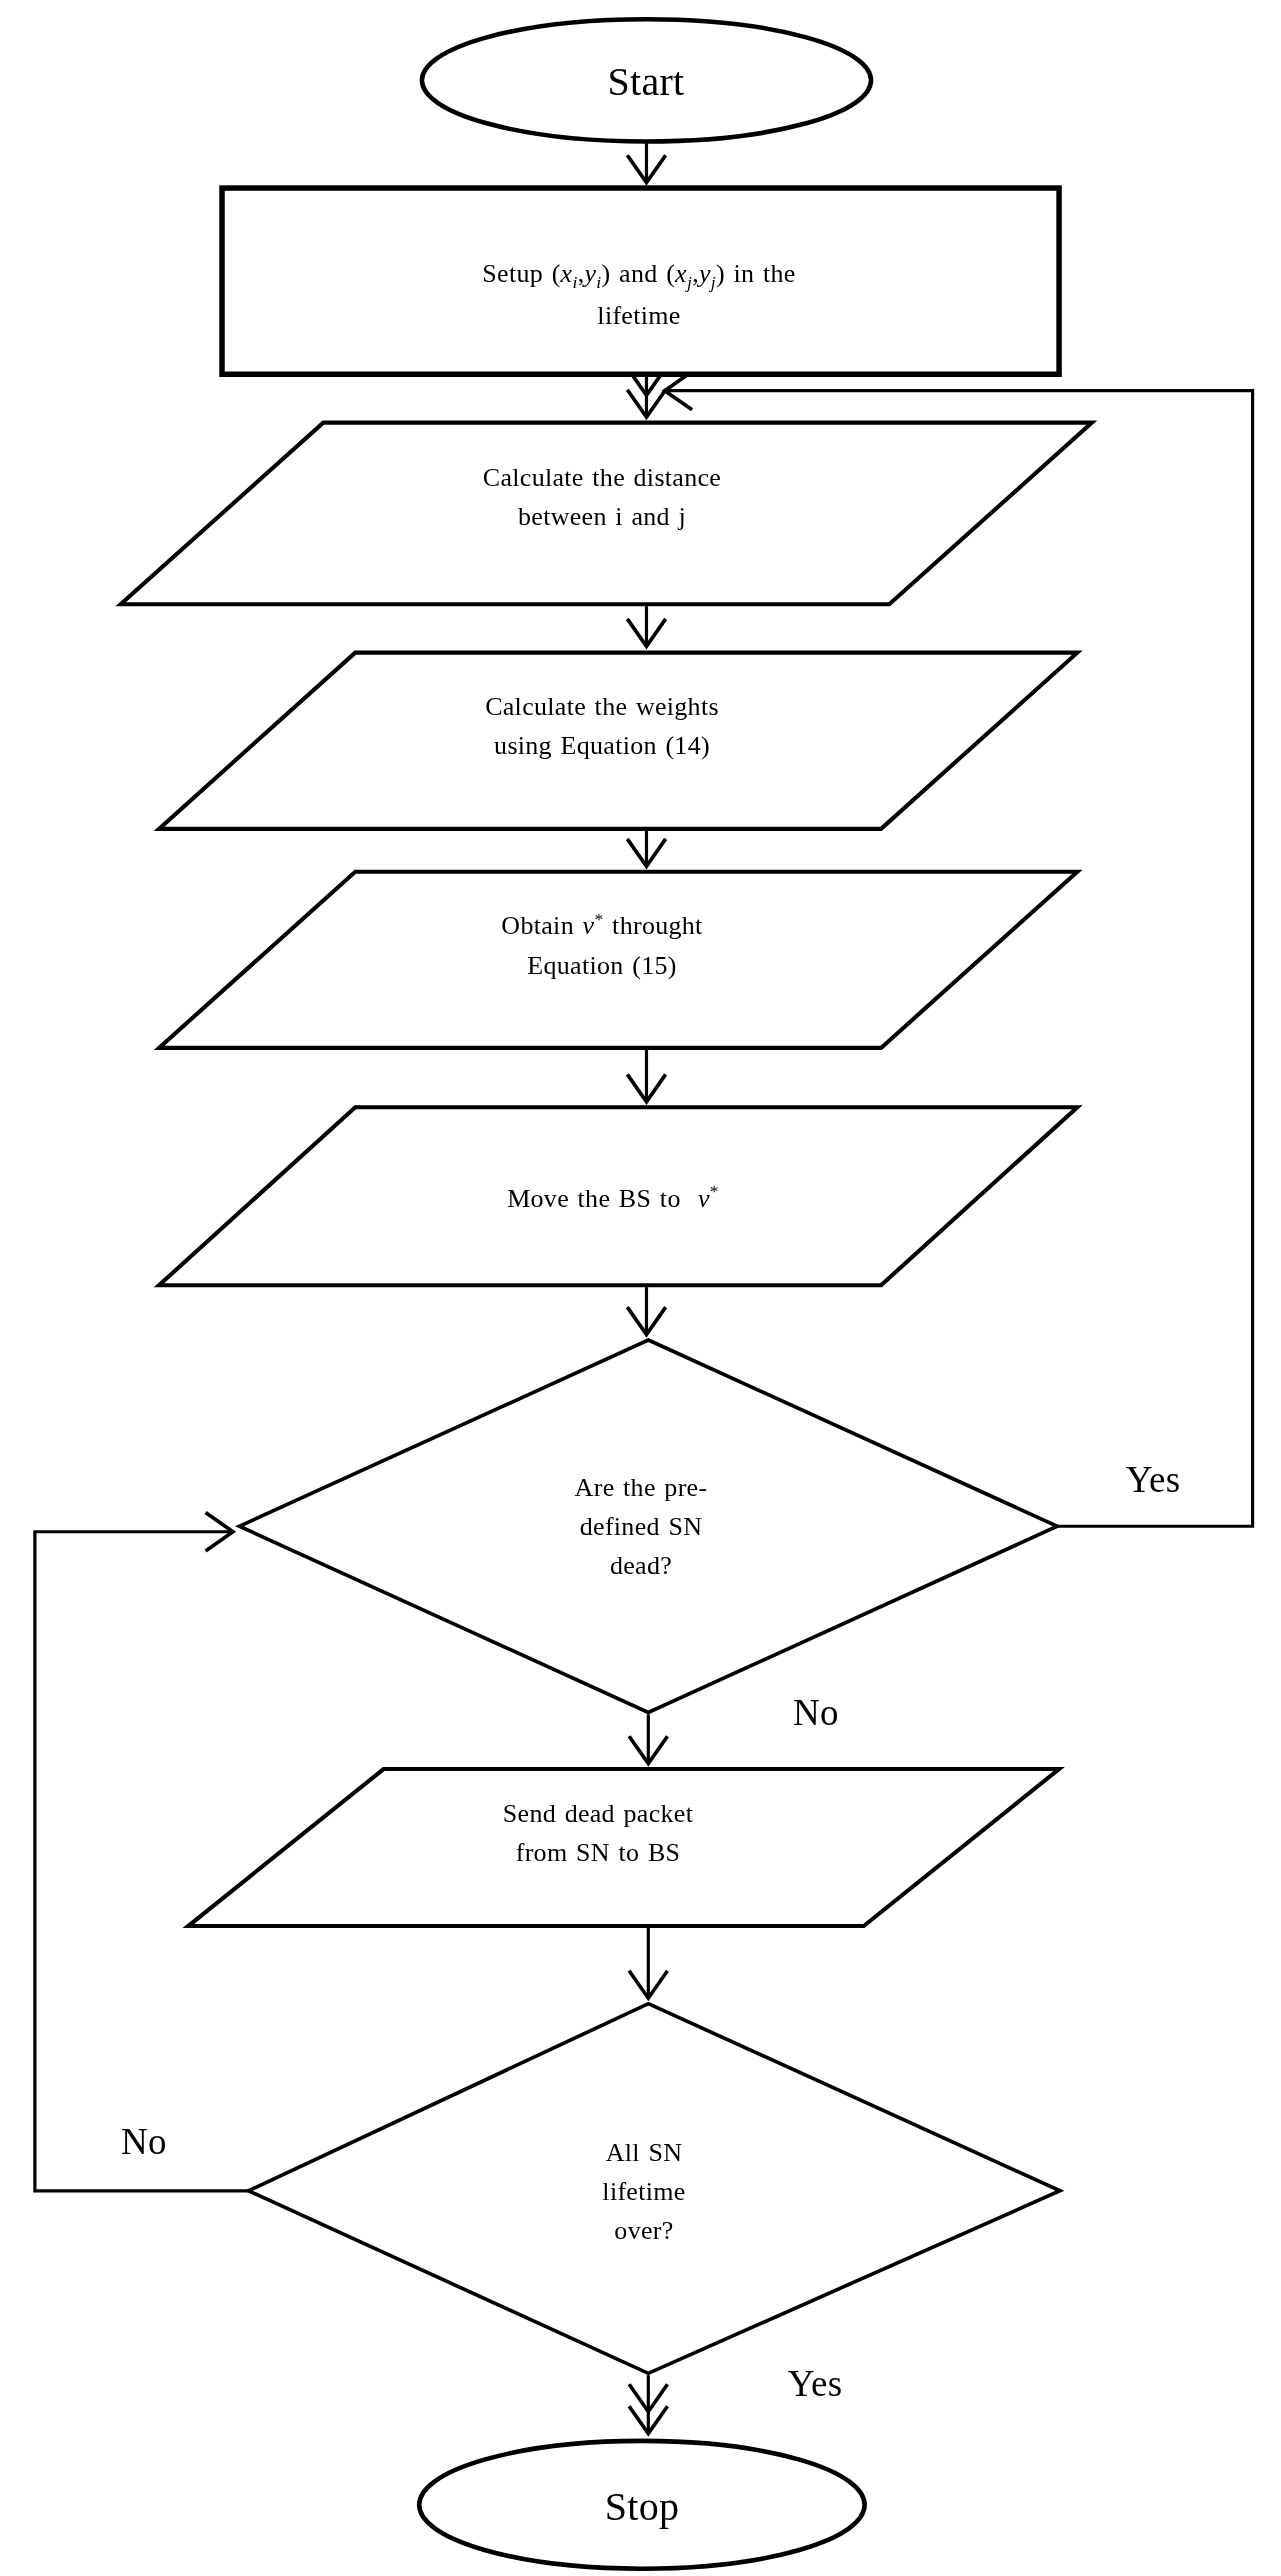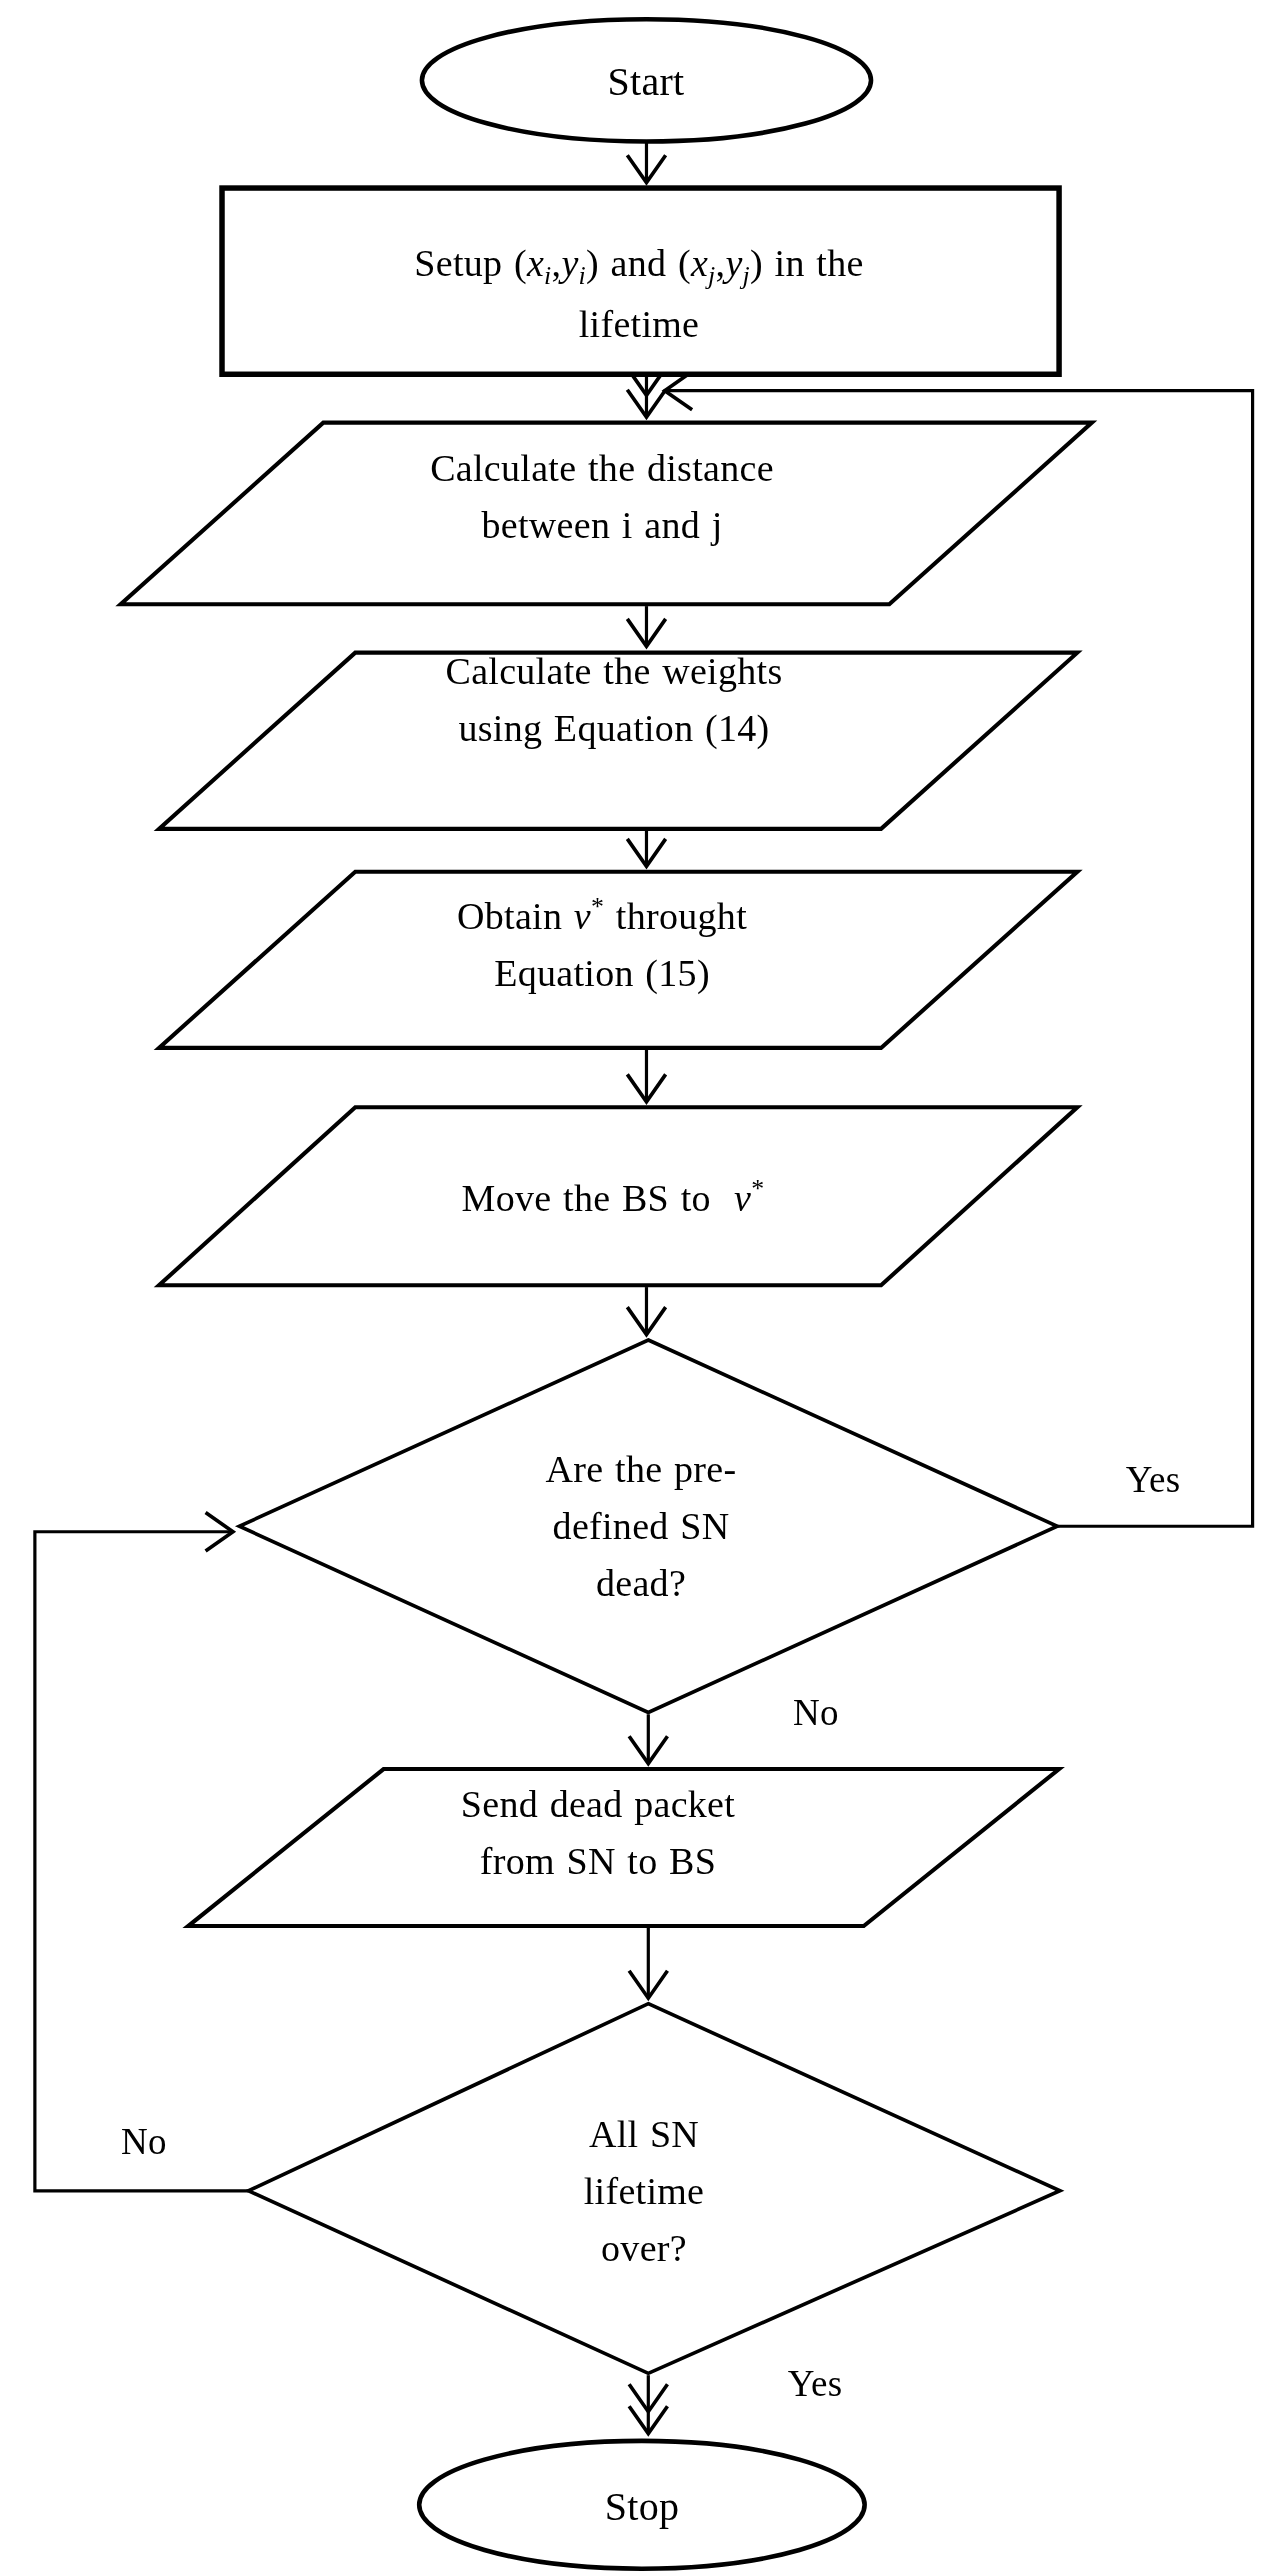--- a/index.html
+++ b/index.html
@@ -9,21 +9,21 @@
     background:#ffffff;
     font-family:"Liberation Serif", serif;
     color:#000000;
     overflow:hidden;
   }
   .stage svg { position:absolute; left:0; top:0; }
   .lbl {
     position:absolute;
     transform:translate(-50%,-50%);
     text-align:center;
-    font-size:38px;
+    font-size:26px;
     line-height:1.5;
     white-space:nowrap;
     letter-spacing:0.3px;
     word-spacing:1.8px;
   }
   .edge { font-size:37px; }
   .it  { font-style:italic; }
   .sub { vertical-align:sub;   font-size:68%; }
   .sup { vertical-align:super; font-size:68%; }
 </style>
@@ -62,21 +62,21 @@
     <polygon points="389,1213 1180,1213 965,1408 174,1408" fill="#ffffff" stroke="#000000" stroke-width="4.5"></polygon>
     <polygon points="710,1468 1158,1672 710,1876 262,1672" fill="#ffffff" stroke="#000000" stroke-width="4"></polygon>
     <polygon points="420,1938 1160,1938 946,2110 206,2110" fill="#ffffff" stroke="#000000" stroke-width="4.5"></polygon>
     <polygon points="710,2195 1161,2400 710,2600 272,2400" fill="#ffffff" stroke="#000000" stroke-width="4"></polygon>
     <ellipse cx="703" cy="2744" rx="244" ry="70" fill="#ffffff" stroke="#000000" stroke-width="5"></ellipse>
   </svg>
 
   <div class="lbl" style="left:646px; top:82px; font-size:40px;"><span>Start</span></div>
   <div class="lbl" style="left:639px; top:294px;"><span>Setup (</span><span class="it">x</span><span class="it sub">i</span><span>,</span><span class="it">y</span><span class="it sub">i</span><span>) and (</span><span class="it">x</span><span class="it sub">j</span><span>,</span><span class="it">y</span><span class="it sub">j</span><span>) in the</span><br><span>lifetime</span></div>
   <div class="lbl" style="left:602px; top:497px;font-family:Liberation Serif, serif;"><span>Calculate the distance</span><br><span>between i and j</span></div>
-  <div class="lbl" style="left:602px; top:700px;margin-left:12px;"><span>Calculate the weights</span><br><span>using Equation (14)</span></div>
+  <div class="lbl" style="left:602px; top:726px;"><span>Calculate the weights</span><br><span>using Equation (14)</span></div>
   <div class="lbl" style="left:602px; top:945px;"><span>Obtain </span><span class="it">v</span><span class="sup">*</span><span> throught</span><br><span>Equation (15)</span></div>
   <div class="lbl" style="left:613px; top:1198px;text-align:center;"><span>Move the BS to&nbsp; </span><span class="it">v</span><span class="sup">*</span></div>
   <div class="lbl" style="left:641px; top:1526px;"><span>Are the pre-</span><br><span>defined SN</span><br><span>dead?</span></div>
   <div class="lbl" style="left:598px; top:1833px;"><span>Send dead packet</span><br><span>from SN to BS</span></div>
   <div class="lbl" style="left:644px; top:2191px;"><span>All SN</span><br><span>lifetime</span><br><span>over?</span></div>
   <div class="lbl" style="left:642px; top:2507px; font-size:40px;"><span>Stop</span></div>
 
   <div class="lbl edge" style="left:1153px; top:1480px;">Yes</div>
   <div class="lbl edge" style="left:816px; top:1713px;">No</div>
   <div class="lbl edge" style="left:144px; top:2142px;">No</div>

